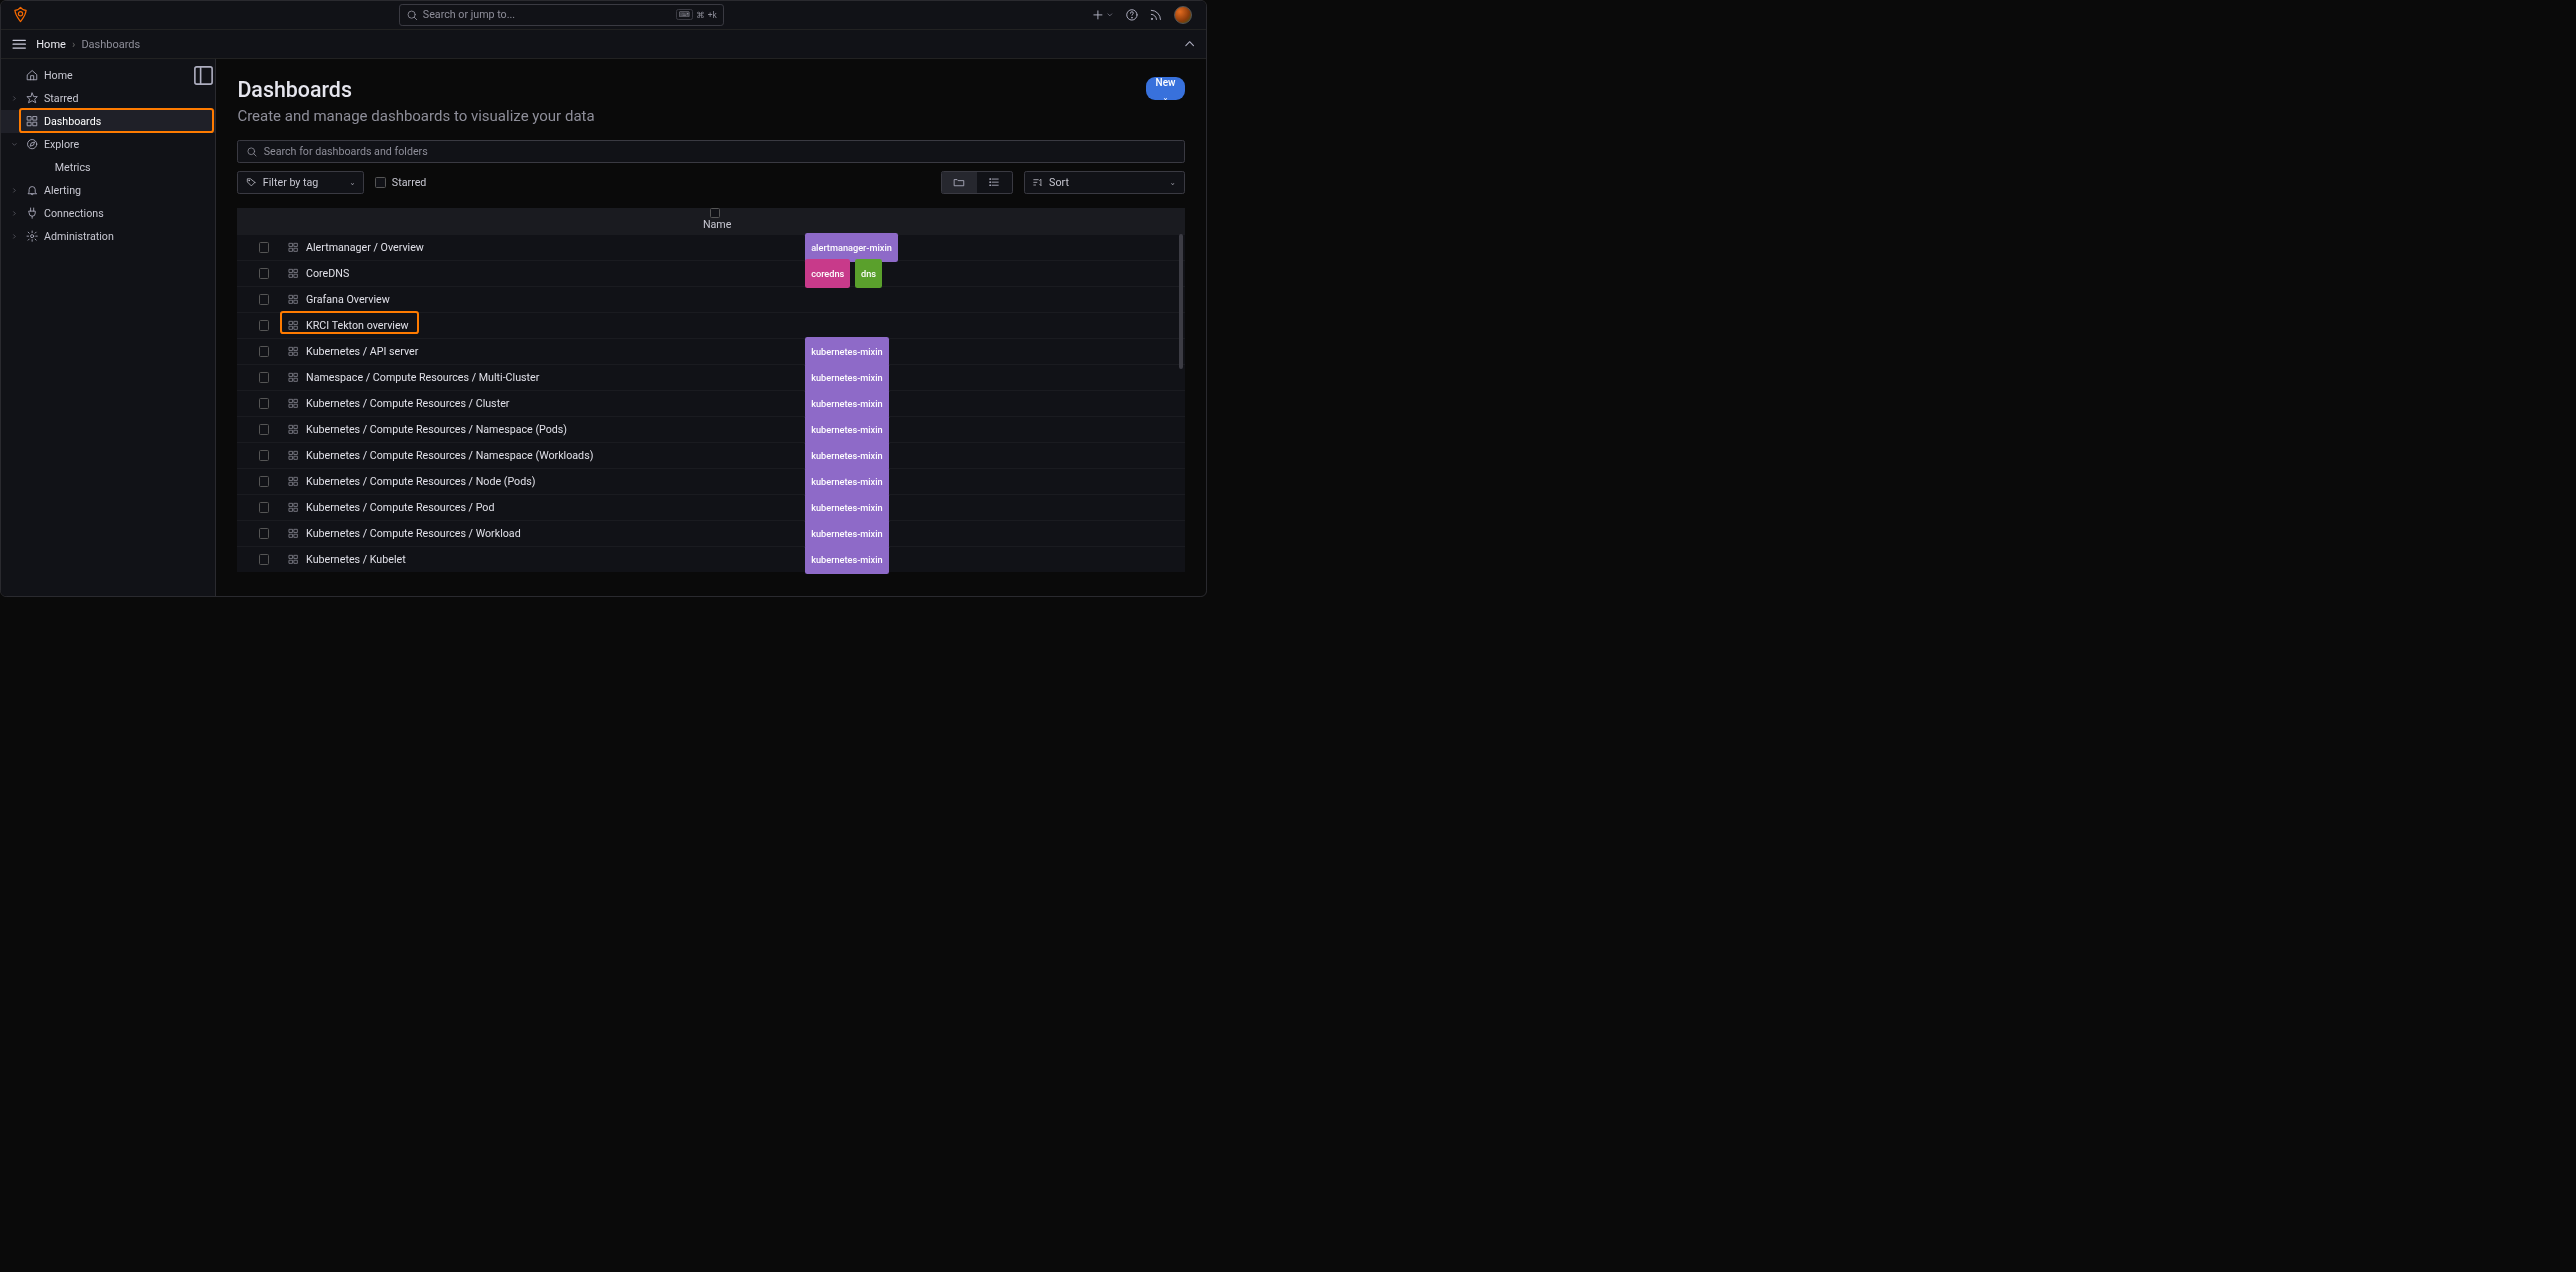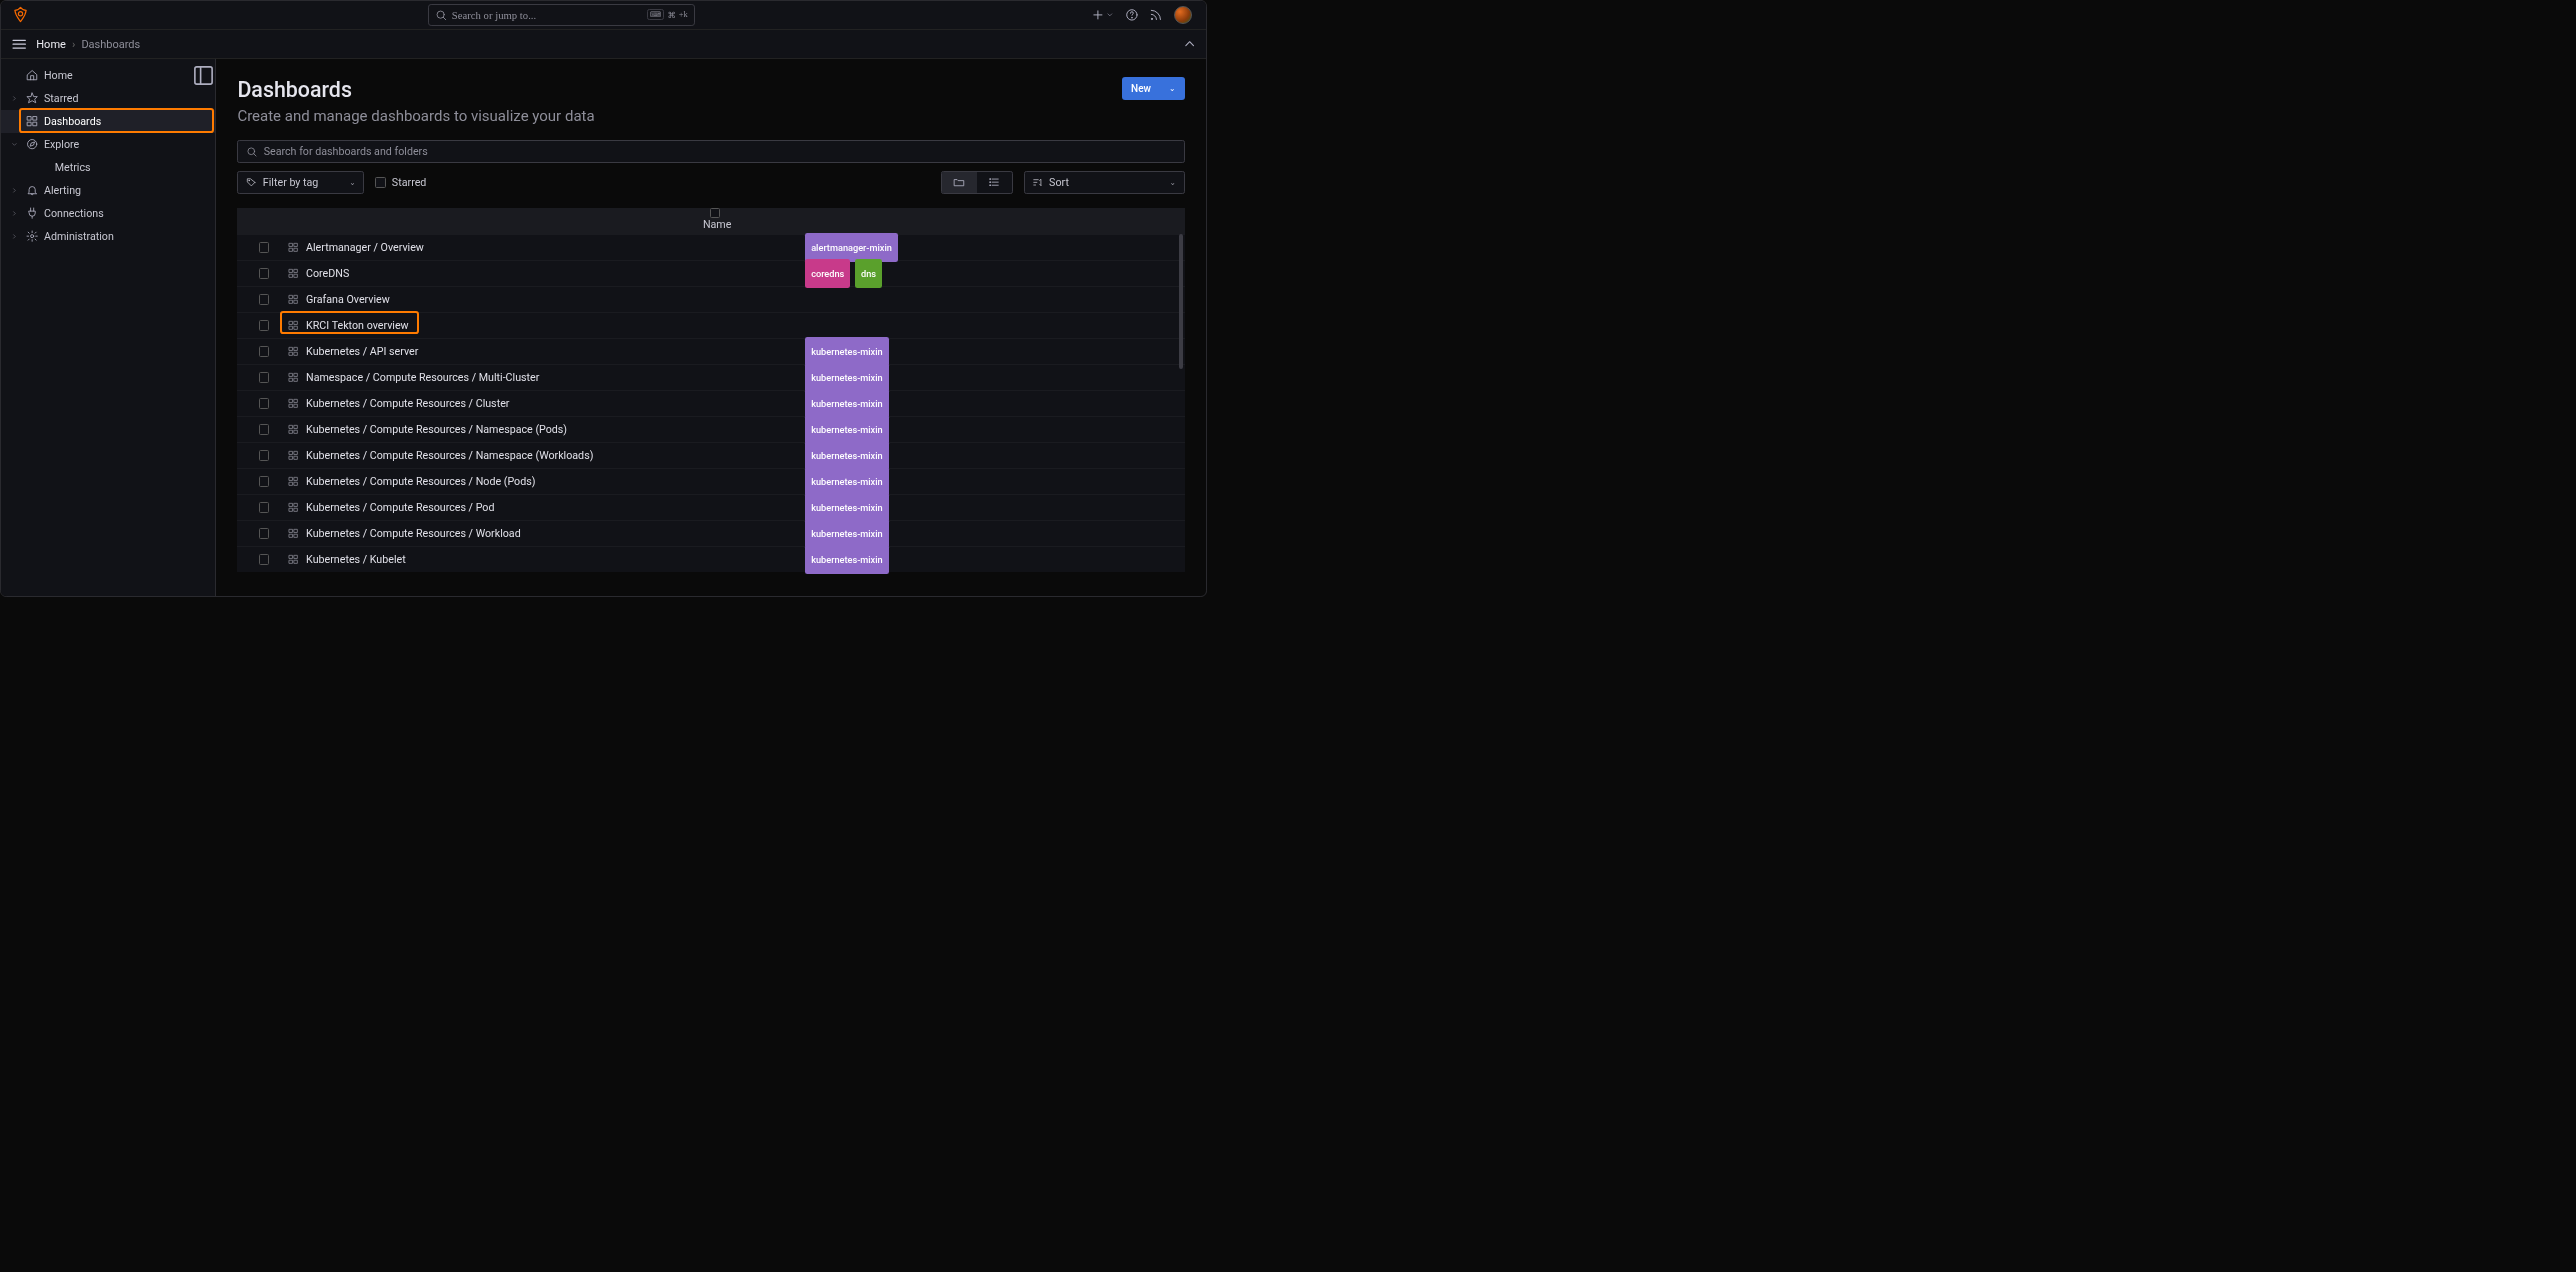--- a/index.html
+++ b/index.html
@@ -28,28 +28,27 @@
     display: flex; align-items: center; justify-content: center;
     margin-left: 3.1px;
   }
   .logo svg { width: 17px; height: 17px; }
   .top-center {
     flex: 1;
     display: flex;
     justify-content: center;
   }
   .searchbox {
-    width: 267px; height: 21.4px;
+    width: 325px; height: 21.4px;
     background: #111217;
     border: 0.8px solid #3a3a42;
     border-radius: 3.1px;
     display: flex; align-items: center;
     padding: 0 6.1px;
     color: #8e8e99;
-    font-family: Liberation Serif, serif;
   }
   .searchbox .icon { width: 12.3px; height: 12.3px; margin-right: 4.6px; }
   .searchbox .kbd {
     margin-left: auto;
     display: flex; gap: 3.1px; align-items: center;
     font-size: 8.4px;
     color: #8e8e99;
   }
   .kbd-box { border: 0.8px solid #3a3a42; padding: 0 2.3px; border-radius: 2.3px; font-size: 7.7px;}
   .top-right { display: flex; align-items: center; gap: 10.7px; padding-right: 7.7px; }
@@ -109,26 +108,27 @@
     overflow: hidden;
     position: relative;
   }
   .page-header { display:flex; align-items:flex-start; }
   .page-title { font-size: 21.4px; font-weight: 500; color: #e6e6ee; }
   .page-sub { color: #8e8e99; margin-top: 4.6px; font-size: 15px;}
   .new-btn {
     margin-left: auto;
     background: #3871dc;
     color: #fff;
-    border-radius: 3px;
+    border-radius: 9px;
     height: 23px;
     padding: 0 9.2px;
-    display:flex; align-items:center; gap:18px;
+    display:flex; align-items:center; gap:5px;
     font-weight: 500;
     font-size: 10px;
+    flex-direction: column;
   }
   .new-btn .chev-d { font-size: 7.7px;}
   
   .search-row { margin-top: 15.3px; }
   .dash-search {
     width: 100%; height: 23px;
     background: #111217;
     border: 0.8px solid #3a3a42;
     border-radius: 2.3px;
     display:flex; align-items:center;

